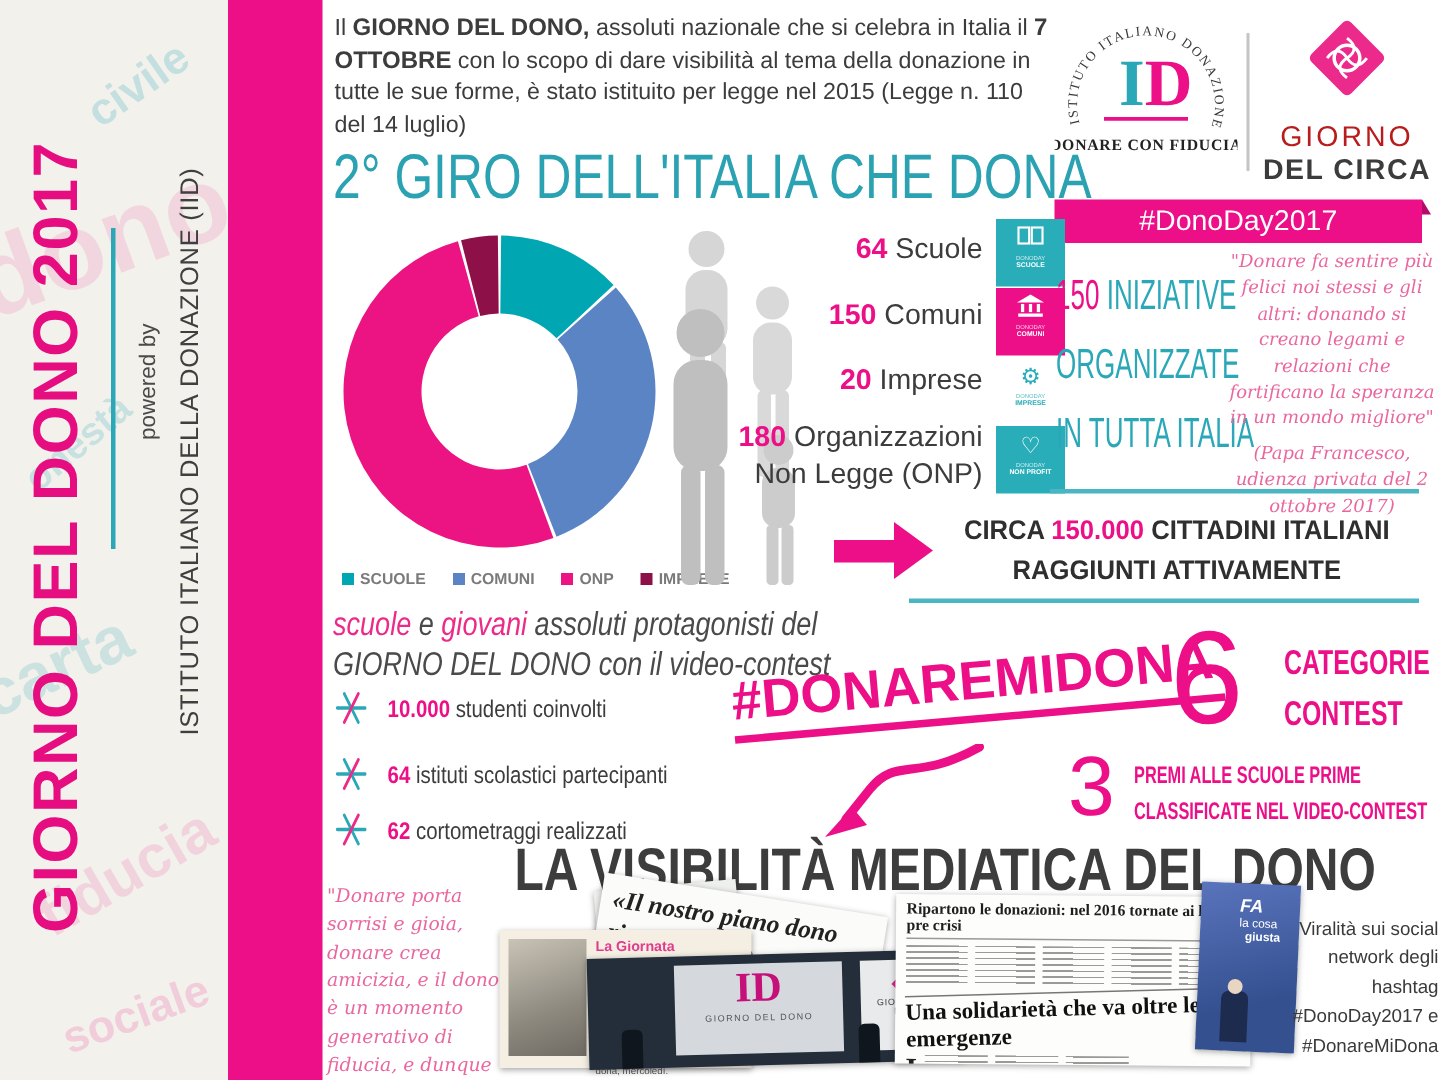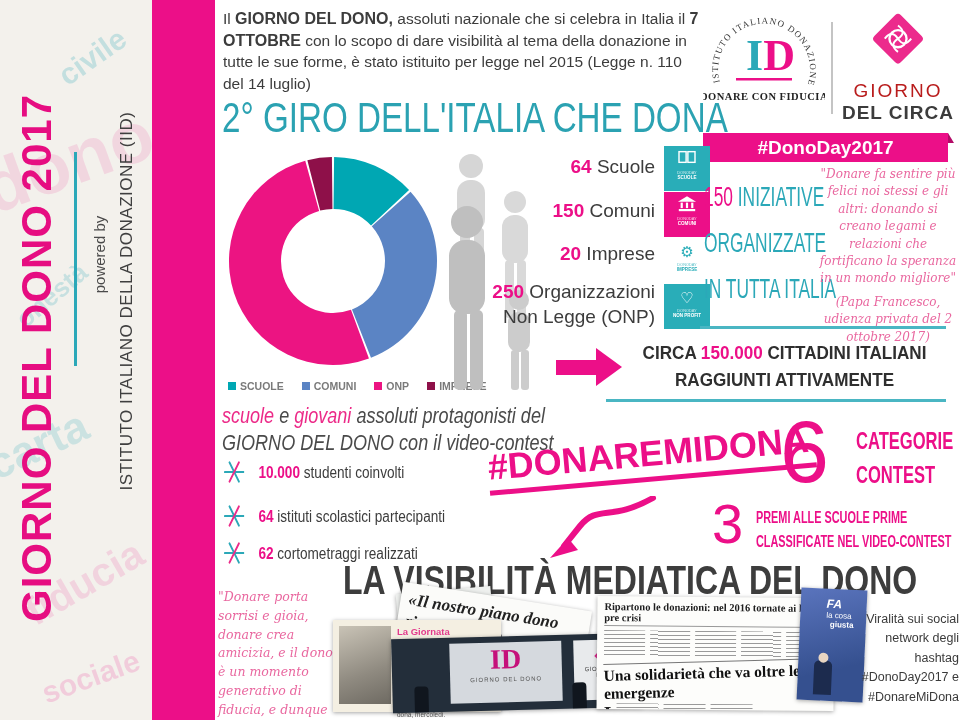--- a/index.html
+++ b/index.html
@@ -26,21 +26,21 @@
   .intro b{font-size:16px;}
   .main-title{position:absolute;left:222px;top:94px;font-size:42px;color:#2ba2b2;white-space:nowrap;
     transform:scaleX(.79);transform-origin:left top;letter-spacing:0;}
   
   .logos{position:absolute;left:703px;top:6px;width:252px;height:156px;}
   .logo-divider{position:absolute;left:128px;top:16px;width:2px;height:92px;background:#c4c4c4;}
   .gdd{position:absolute;left:138px;top:2px;width:114px;text-align:center;}
   .gdd-l1{font-size:19px;letter-spacing:2px;color:#b91c1c;margin-top:2px;}
   .gdd-l2{font-size:19px;font-weight:bold;letter-spacing:1px;color:#3c3c3c;}
   .banner{position:absolute;left:0;top:127px;width:245px;height:29px;background:#ec0f88;color:#fff;
-    font-size:19px;font-weight:bold;text-align:center;line-height:29px;}
+    font-size:19px;font-weight:normal;text-align:center;line-height:29px;}
   .banner:after{content:"";position:absolute;right:-6px;top:0;border-left:6px solid #b30b67;
     border-top:10px solid transparent;border-bottom:0 solid transparent;}
   
   .donut{position:absolute;left:222px;top:150px;}
   .legend{position:absolute;left:228px;top:380px;display:flex;gap:18px;font-size:10.5px;font-weight:bold;color:#7a7a7a;}
   .legend-item{display:flex;align-items:center;gap:4px;}
   .legend-swatch{display:inline-block;width:8px;height:8px;}
   .people{position:absolute;left:437px;top:150px;}
   
   .stats{position:absolute;left:410px;top:0;width:245px;text-align:right;font-size:19px;color:#3c3c3c;}
@@ -238,21 +238,21 @@
         <rect x="71" y="162" width="22" height="40" rx="10"></rect>
         <rect x="74" y="200" width="8" height="40" rx="3"></rect>
         <rect x="84" y="200" width="8" height="40" rx="3"></rect>
       </g>
   </svg>
 
   <div class="stats">
     <div class="stat s0"><span class="num">64</span><span> Scuole</span></div>
     <div class="stat s1"><span class="num">150</span><span> Comuni</span></div>
     <div class="stat s2"><span class="num">20</span><span> Imprese</span></div>
-    <div class="stat s3"><span class="num">250</span><span> Organizzazioni</span><br><span>Non Legge (ONP)</span></div>
+    <div class="stat s3"><span class="num">180</span><span> Organizzazioni</span><br><span>Non Legge (ONP)</span></div>
   </div>
 
   <div class="badges">
     <div class="badge" id="badge-0" style="background: rgb(41, 173, 184); color: rgb(255, 255, 255);">
       <div class="bicon">
         <svg width="20" height="16" viewBox="0 0 22 18">
             <g fill="none" stroke="currentColor" stroke-width="1.6">
               <rect x="2" y="3" width="8" height="12"></rect>
               <rect x="12" y="3" width="8" height="12"></rect>
             </g>

